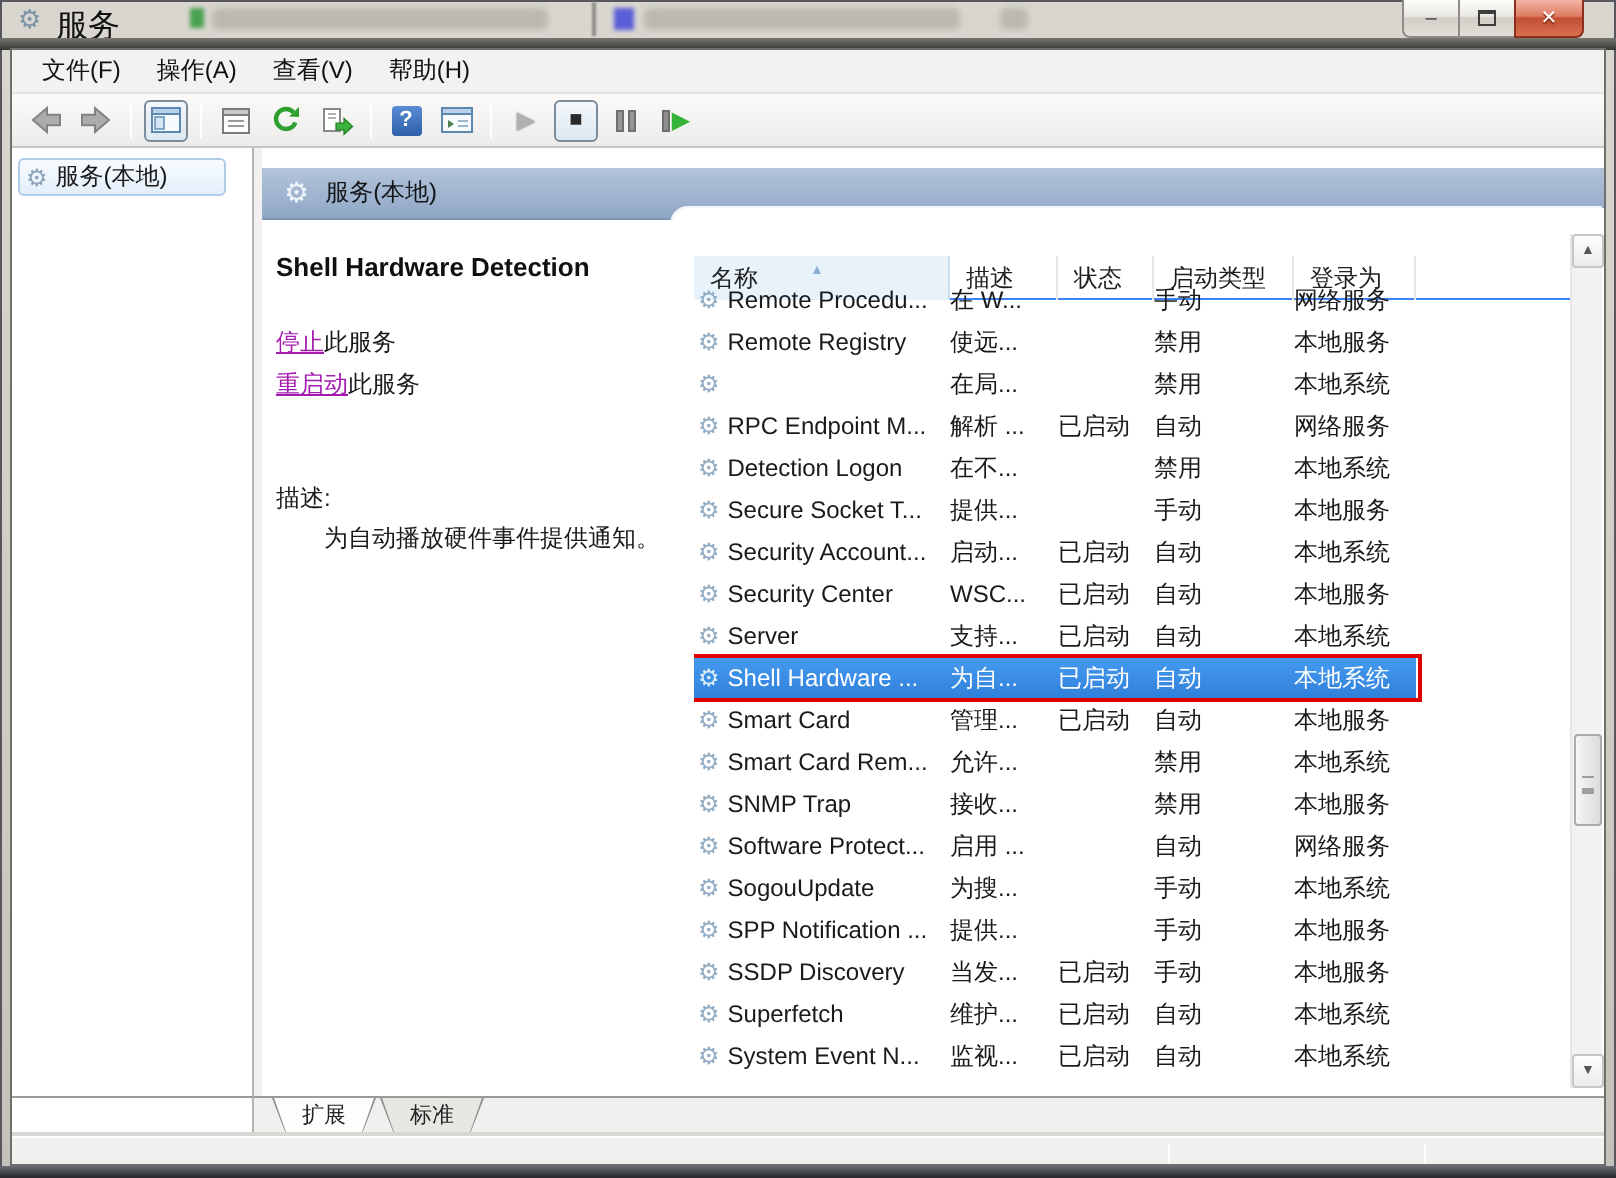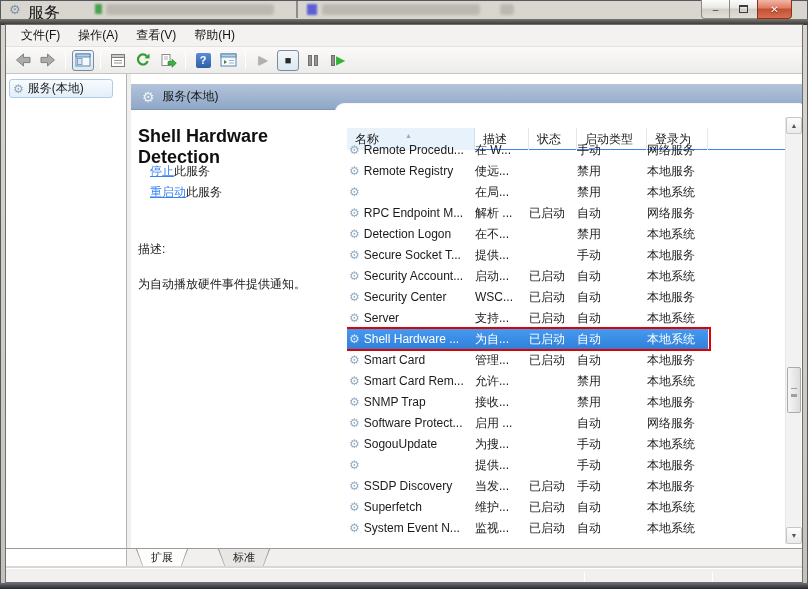--- a/index.html
+++ b/index.html
@@ -66,26 +66,26 @@
   .tree-gear { color:#8fa3b8; font-size:12px; }
 
   .right-pane { position:absolute; left:125px; top:0; right:0; height:100%; background:#fff; }
   .blue-band { position:absolute; left:0; top:10px; right:0; height:26px;
     background:linear-gradient(180deg,#b3c4da,#8fa7c6); border-bottom:1px solid #7e95b5;
     display:flex; align-items:center; padding-left:11px; gap:8px; }
   .band-gear { color:#eef4fa; font-size:14px; }
   .band-title { color:#14161a; }
 
   .desc-col { position:absolute; left:0; top:36px; width:205px; bottom:0; background:#fff; }
-  .svc-title { position:absolute; left:7px; top:16px; font-weight:bold; font-size:18px; color:#101010; }
+  .svc-title { position:absolute; left:7px; top:16px; font-weight:bold; font-size:13px; color:#101010; }
   .act1 { position:absolute; left:7px; top:53px; }
   .act2 { position:absolute; left:7px; top:74px; }
-  .link { color:#3b82f6; text-decoration:underline; cursor:pointer;margin-left:12px; }
+  .link { color:#a21caf; text-decoration:underline; cursor:pointer; }
   .desc-label { position:absolute; left:7px; top:131px; }
-  .desc-text  { position:absolute; left:7px; top:166px; width:192px; line-height:16px; }
+  .desc-text  { position:absolute; left:7px; top:151px; width:192px; line-height:16px;text-align:right; }
 
   
   .table-tab { position:absolute; left:205px; top:30px; right:0; bottom:0;
     background:#fff; border-top-left-radius:9px; box-shadow:-1px -1px 0 rgba(255,255,255,.9); }
   .grid { position:absolute; left:11px; top:13px; right:18px; bottom:0; }
   .thead { position:absolute; left:0; top:0; right:-1px; height:22px; background:#fff;
     border-bottom:1px solid #3b82f6;margin-top:11px; }
   .hcell { position:absolute; top:0; height:22px; line-height:22px; padding-left:8px;
     color:#202020; border-right:1px solid #e7e7e7; white-space:nowrap; overflow:hidden; }
   .h-name { left:0; width:128px; background:#e7f2fb; border-right:1px solid #cadff0; }
@@ -122,21 +122,21 @@
   .vthumb { position:absolute; left:1px; top:250px; width:14px; height:46px;
     background:linear-gradient(90deg,#f6f6f6,#dcdcdc); border:1px solid #ababab; border-radius:2px; }
   .vthumb::after { content:""; position:absolute; left:3px; right:3px; top:20px; height:5px;
     border-top:1px solid #9f9f9f; border-bottom:1px solid #9f9f9f; box-shadow:0 2px 0 #9f9f9f; }
 
   
   .tabstrip { position:absolute; left:0; top:523px; right:0; height:20px; background:#f1f0ee;
     border-top:1px solid #9a9a98; }
   .tabstrip .left-white { position:absolute; left:0; top:-1px; width:121px; height:21px;
     background:#fff; border-right:1px solid #b6b4b0; border-top:1px solid #9a9a98; }
-  .tabs { position:absolute; left:130px; top:0; display:flex;gap:28px; }
+  .tabs { position:absolute; left:130px; top:0; display:flex; }
   .btab-outer { height:18px; margin-right:2px; background:#8e8e8c;
     clip-path:polygon(0 0,100% 0,calc(100% - 7px) 100%,7px 100%); padding:0 1px 1px 1px; }
   .btab { height:17px; padding:1px 14px 0 14px; background:#e8e7e4; color:#222; font-size:11px;
     clip-path:polygon(0 0,100% 0,calc(100% - 6px) 100%,6px 100%); }
   .btab.active { background:#fdfdfc; }
   .statusbar { position:absolute; left:0; top:543px; right:0; bottom:0; background:#f1f0ee;
     border-top:1px solid #fff; box-shadow:0 -2px 0 #d9d7d3; }
   .st-sep { position:absolute; top:3px; width:1px; height:10px; background:#c9c7c3; border-right:1px solid #fff; }
 
   .bottom-edge { position:absolute; left:0; bottom:0; width:100%; height:6px;
@@ -440,20 +440,21 @@
                     <span>SogouUpdate</span>
                   </span>
                   <span class="cell c-desc">为搜...</span>
                   <span class="cell c-status"></span>
                   <span class="cell c-startup">手动</span>
                   <span class="cell c-logon">本地系统</span>
                 </div>
                 <div class="trow">
                   <span class="cell c-name">
                     <span class="gear">⚙</span>
+                    <span>SPP Notification ...</span>
                   </span>
                   <span class="cell c-desc">提供...</span>
                   <span class="cell c-status"></span>
                   <span class="cell c-startup">手动</span>
                   <span class="cell c-logon">本地服务</span>
                 </div>
                 <div class="trow">
                   <span class="cell c-name">
                     <span class="gear">⚙</span>
                     <span>SSDP Discovery</span>

